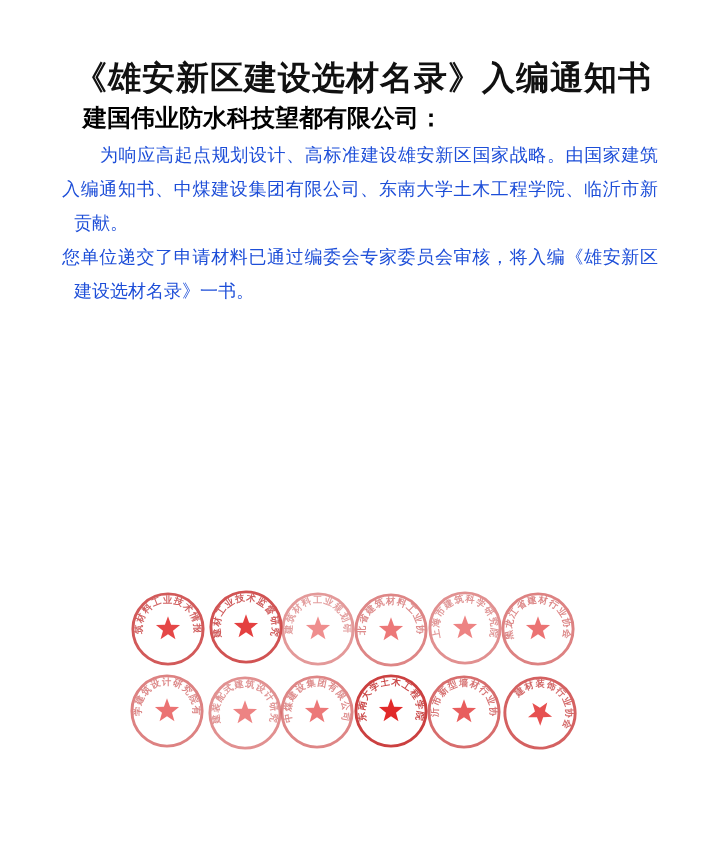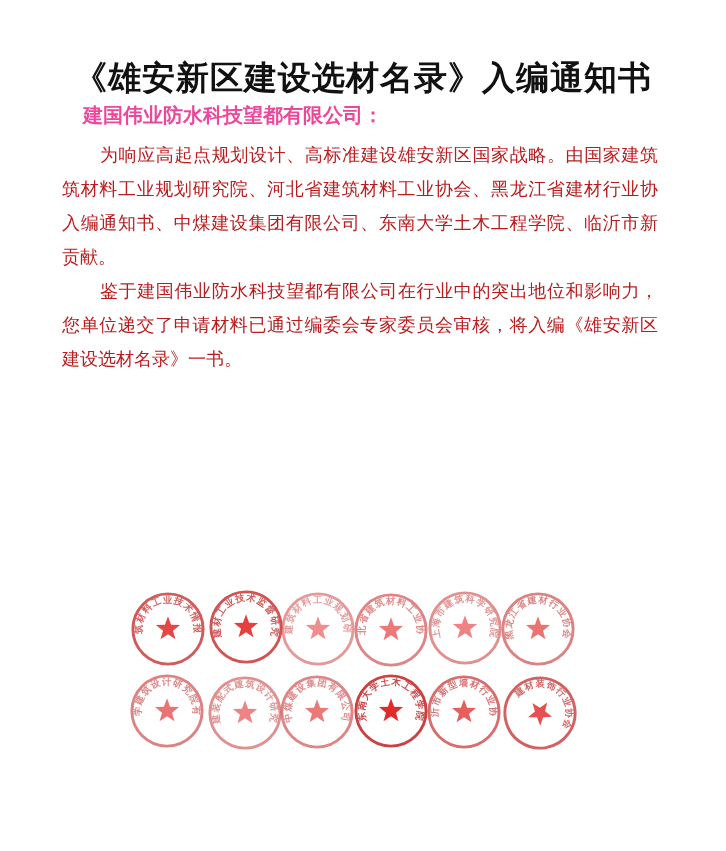--- a/index.html
+++ b/index.html
@@ -19,39 +19,39 @@
     font-size:33px;
     letter-spacing:1px;
     color:#111;
     white-space:nowrap;
     margin-top:10px;
   }
   .salutation{
     position:absolute;top:102px;left:83px;
     font-family:"Liberation Sans","DejaVu Sans",sans-serif;
     font-weight:700;
-    font-size:20px;
-    color:#ec4899;
+    font-size:24px;
+    color:#000000;
     white-space:nowrap;
   }
   .body-text{
     position:absolute;top:138px;left:62px;width:596px;
     font-size:18px;
-    color:#b91c1c;
+    color:#1d4ed8;
   }
   .body-line{
     line-height:34px;
     height:34px;
     text-align:justify;
     text-align-last:justify;
     white-space:nowrap;
     overflow:visible;
   }
   .body-line.first{padding-left:38px;}
-  .body-line.last{text-align-last:left;}
+  .body-line.last{text-align-last:left;margin-left:12px;}
   .seals-area{position:absolute;left:0;top:0;width:726px;height:851px;}
   .seal{
     position:absolute;
     width:78px;height:78px;
   }
   .seal svg{display:block;width:100%;height:100%;}
   .seal-caption{
     position:absolute;top:672px;left:213px;
     font-family:"Liberation Serif","DejaVu Serif",serif;
     font-weight:700;
@@ -66,24 +66,22 @@
 <body>
 
 <div class="page">
 
   <div class="doc-title">《雄安新区建设选材名录》入编通知书</div>
 
   <div class="salutation">建国伟业防水科技望都有限公司：</div>
 
   <div class="body-text" id="body-text">
       <div class="body-line first">为响应高起点规划设计、高标准建设雄安新区国家战略。由国家建筑</div>
-      <div class="body-line">筑材料工业规划研究院、河北省建筑材料工业协会、黑龙江省建材行业协</div>
       <div class="body-line">入编通知书、中煤建设集团有限公司、东南大学土木工程学院、临沂市新</div>
       <div class="body-line last">贡献。</div>
-      <div class="body-line first">鉴于建国伟业防水科技望都有限公司在行业中的突出地位和影响力，</div>
       <div class="body-line">您单位递交了申请材料已通过编委会专家委员会审核，将入编《雄安新区</div>
       <div class="body-line last">建设选材名录》一书。</div>
     </div>
 
   <div class="seals-area" id="seals-area">
       <div class="seal" style="left: 129px; top: 590px; opacity: 0.82;">
         <svg viewBox="-40 -40 80 80" xmlns="http://www.w3.org/2000/svg">
           <defs>
             <path id="arc1" d="M -25.4 9.2 A 27 27 0 1 1 25.4 9.2" fill="none"></path>
           </defs>

